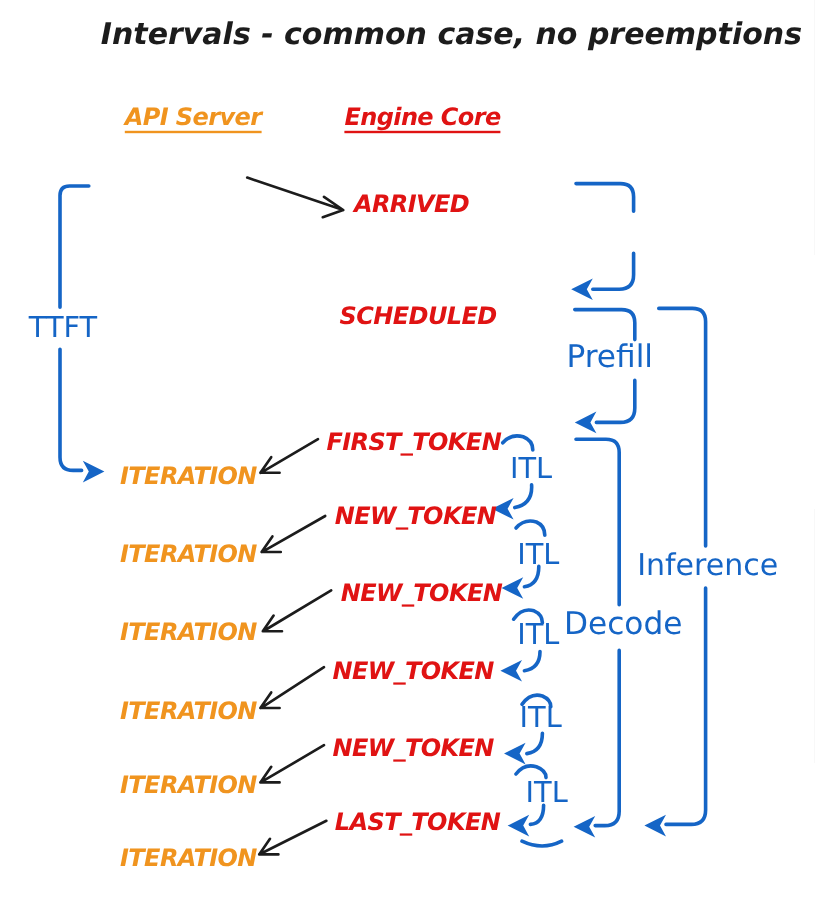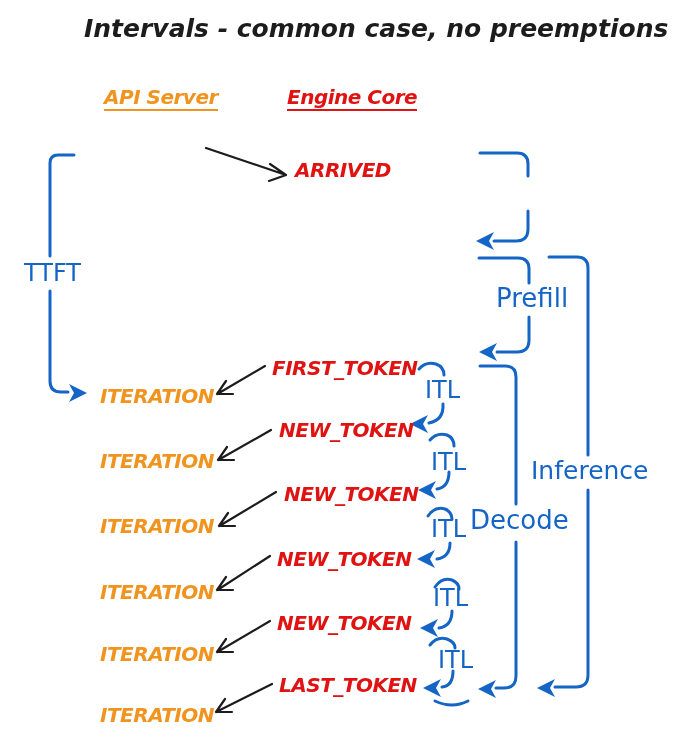--- a/index.html
+++ b/index.html
@@ -116,29 +116,30 @@
   <div class="lbl hdr c-red" style="left:287px;top:86px">Engine Core</div>
 
   <div class="lbl c-orange" style="left:100px;top:385px">ITERATION</div>
   <div class="lbl c-orange" style="left:100px;top:450px">ITERATION</div>
   <div class="lbl c-orange" style="left:100px;top:515px">ITERATION</div>
   <div class="lbl c-orange" style="left:100px;top:581px">ITERATION</div>
   <div class="lbl c-orange" style="left:100px;top:643px">ITERATION</div>
   <div class="lbl c-orange" style="left:100px;top:704px">ITERATION</div>
 
   <div class="lbl c-red" style="left:295px;top:159px">ARRIVED</div>
+  <div class="lbl c-red" style="left:283px;top:252px">SCHEDULED</div>
   <div class="lbl c-red" style="left:272px;top:357px">FIRST_TOKEN</div>
   <div class="lbl c-red" style="left:279px;top:419px">NEW_TOKEN</div>
   <div class="lbl c-red" style="left:284px;top:483px">NEW_TOKEN</div>
   <div class="lbl c-red" style="left:277px;top:548px">NEW_TOKEN</div>
   <div class="lbl c-red" style="left:277px;top:612px">NEW_TOKEN</div>
   <div class="lbl c-red" style="left:279px;top:674px">LAST_TOKEN</div>
 
   <div class="blue-lbl" style="left:24px;top:261px;font-size:24px">TTFT</div>
-  <div class="blue-lbl" style="left:496px;top:285px">Prefill</div>
+  <div class="blue-lbl" style="left:472px;top:285px">Prefill</div>
   <div class="blue-lbl" style="left:531px;top:458px;font-size:25px">Inference</div>
   <div class="blue-lbl" style="left:470px;top:507px">Decode</div>
   <div class="blue-lbl" style="left:425px;top:378px;font-size:24px">ITL</div>
   <div class="blue-lbl" style="left:431px;top:450px;font-size:24px">ITL</div>
   <div class="blue-lbl" style="left:431px;top:517px;font-size:24px">ITL</div>
   <div class="blue-lbl" style="left:433px;top:586px;font-size:24px">ITL</div>
   <div class="blue-lbl" style="left:438px;top:648px;font-size:24px">ITL</div>
 
 </div>
 

